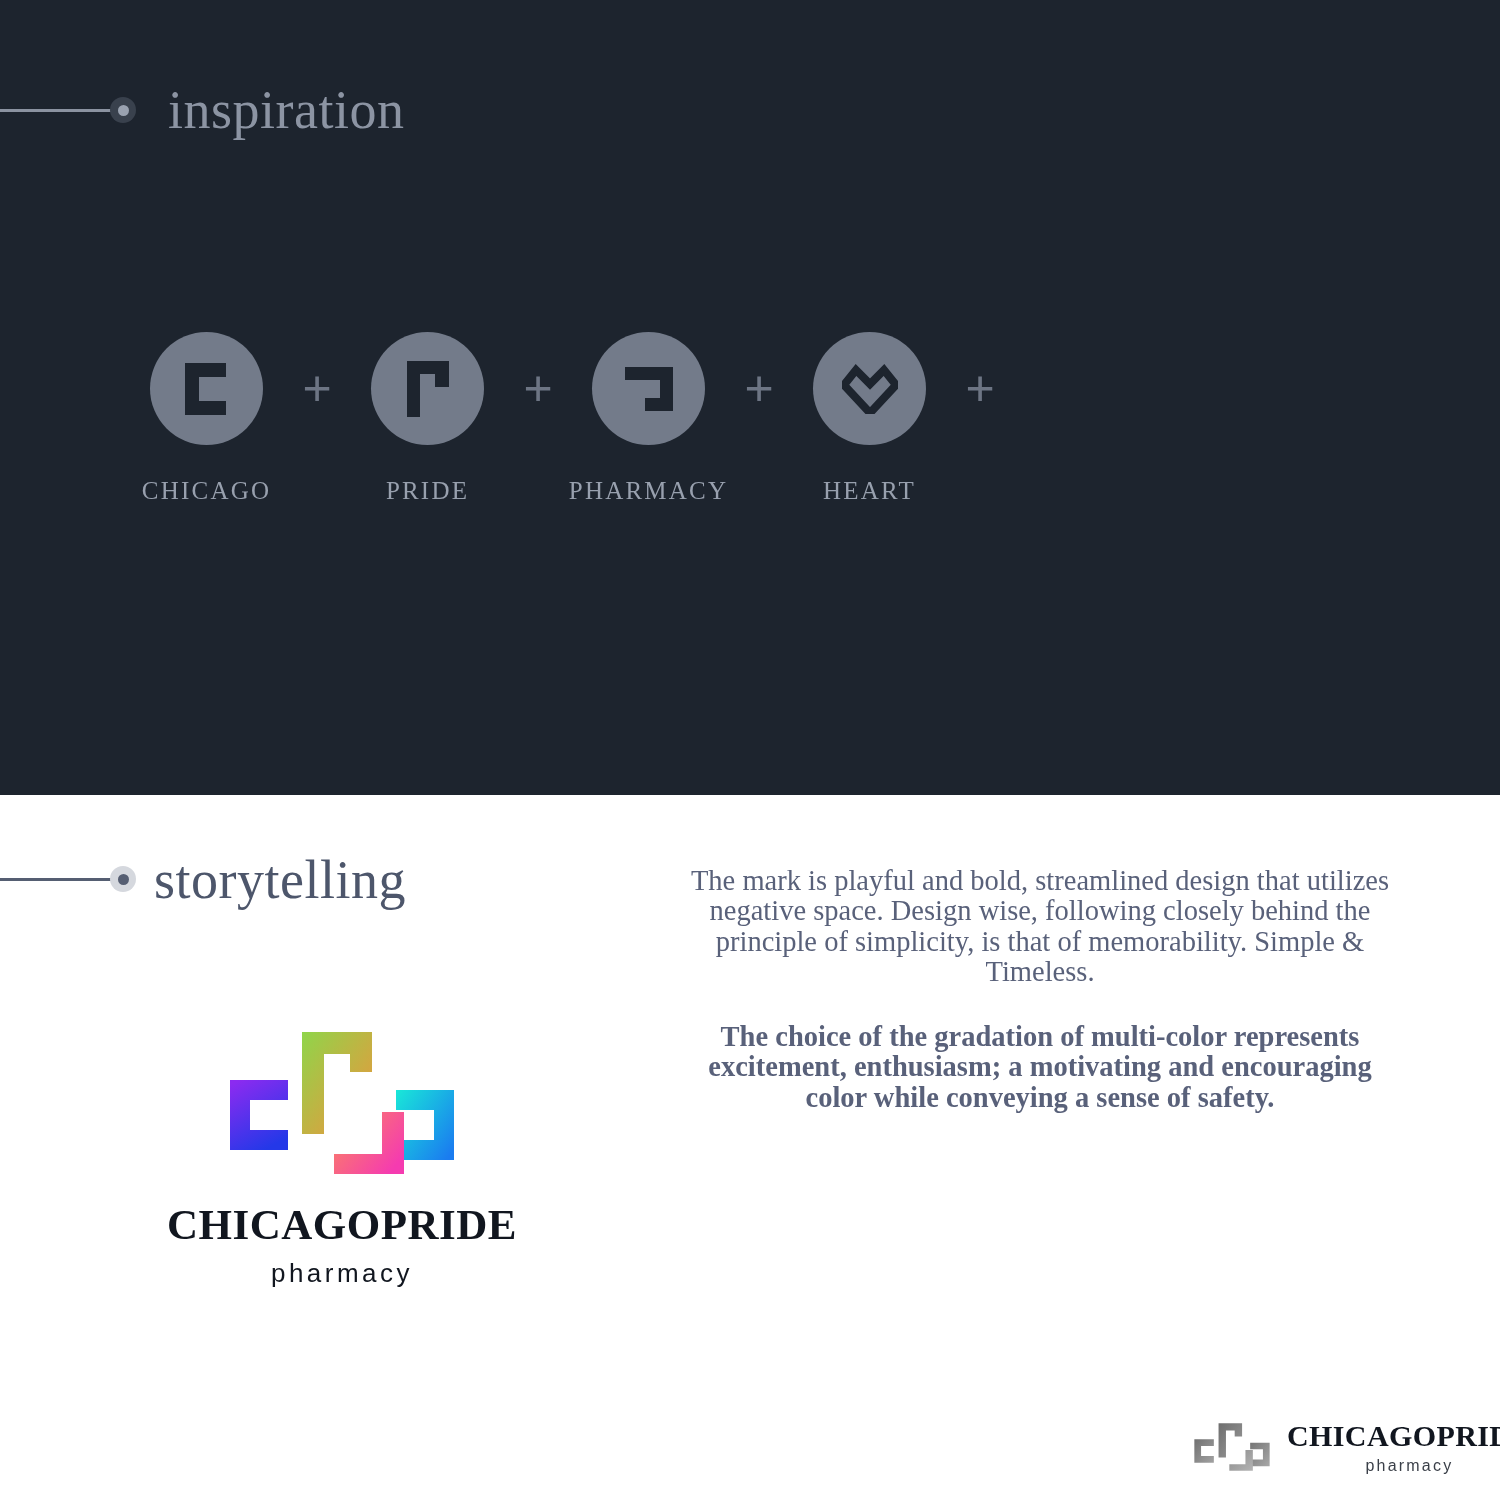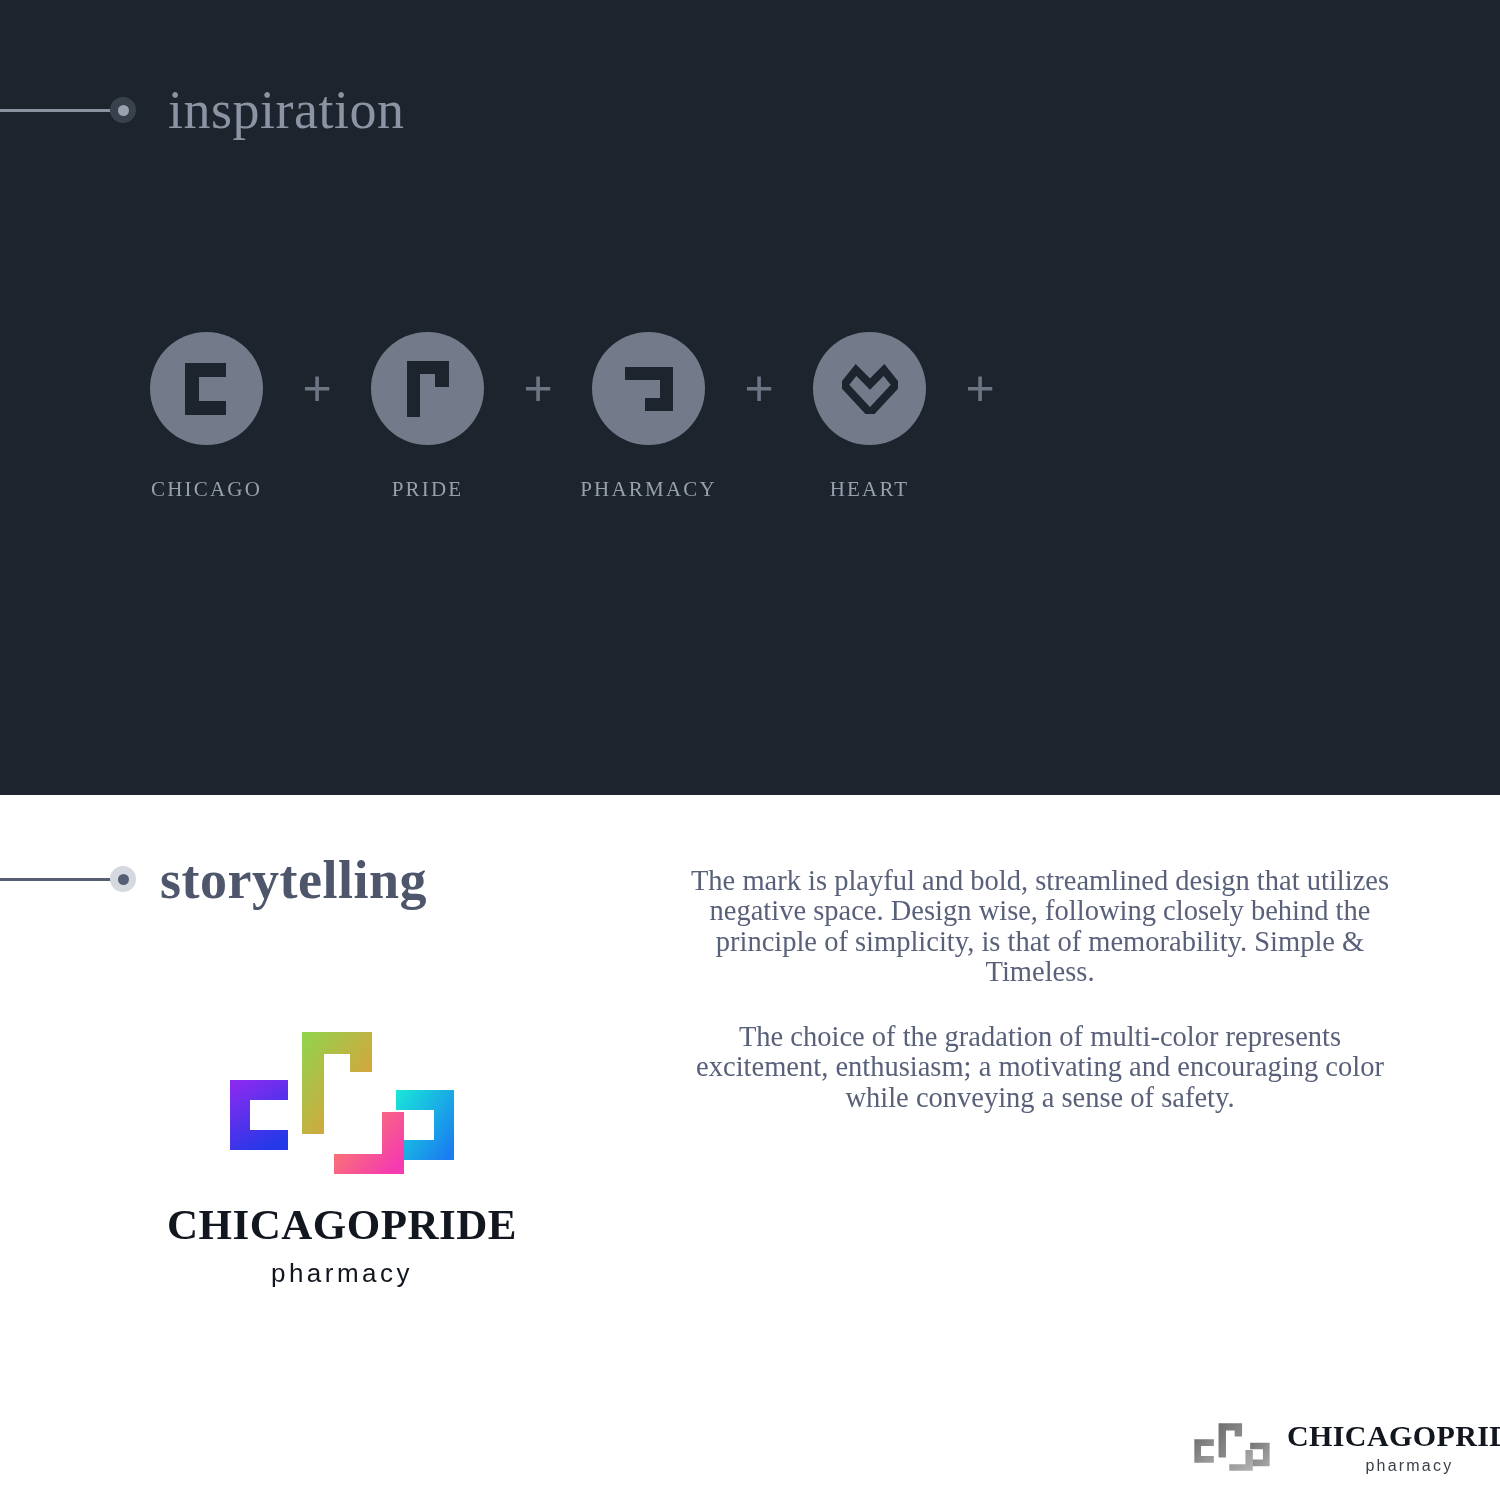--- a/index.html
+++ b/index.html
@@ -40,21 +40,21 @@
 
   
   .section-heading {
     position:absolute;
     font-family:"Liberation Serif", serif;
     font-size:54px;
     font-weight:400;
     letter-spacing:0.5px;
   }
   .heading-inspiration { left:168px; top:79px; color:#8c94a3; }
-  .heading-storytelling { left:160px; top:849px; color:#4d566b;font-weight:bold; }
+  .heading-storytelling { left:154px; top:849px; color:#4d566b; }
 
   
   .inspiration-row {
     position:absolute;
     left:150px; top:332px;
     width:1200px;
     display:flex;
     align-items:flex-start;
   }
   .insp-item {
@@ -67,21 +67,21 @@
     display:flex; align-items:center; justify-content:center;
   }
   .insp-circle.gradient {
     background:linear-gradient(90deg,
       #3b4ef5 0%, #7a2bee 18%, #b41ad0 33%,
       #f00a8c 50%, #f0392f 68%, #f2742a 80%, #9fd94a 100%);
   }
   .insp-label {
     margin-top:32px;
     font-family:"Liberation Serif", serif;
-    font-size:21px;
+    font-size:25px;
     letter-spacing:2.2px;
     color:#98a0ae;
     white-space:nowrap;
   }
   .insp-plus {
     width:108px;
     text-align:center;
     color:#6d7584;
     font-size:50px;
     font-family:"Liberation Sans", sans-serif;
@@ -124,21 +124,21 @@
     width:716px;
   }
   .story-copy p {
     font-family:"Liberation Serif", serif;
     font-size:28.5px;
     line-height:1.07;
     color:#59617a;
     margin-bottom:34px;
     text-align:center;
   }
-  .story-copy p:last-child { margin-bottom:16px; }
+  .story-copy p:last-child { margin-bottom:16px;font-weight:bold; }
 
   
   .footer-logo {
     position:absolute;
     left:1193px; top:1412px;
     display:flex; align-items:center;
   }
   .footer-mark { display:block; }
   .footer-text { margin-left:16px; display:flex; flex-direction:column; align-items:center; }
   .footer-wordmark {

